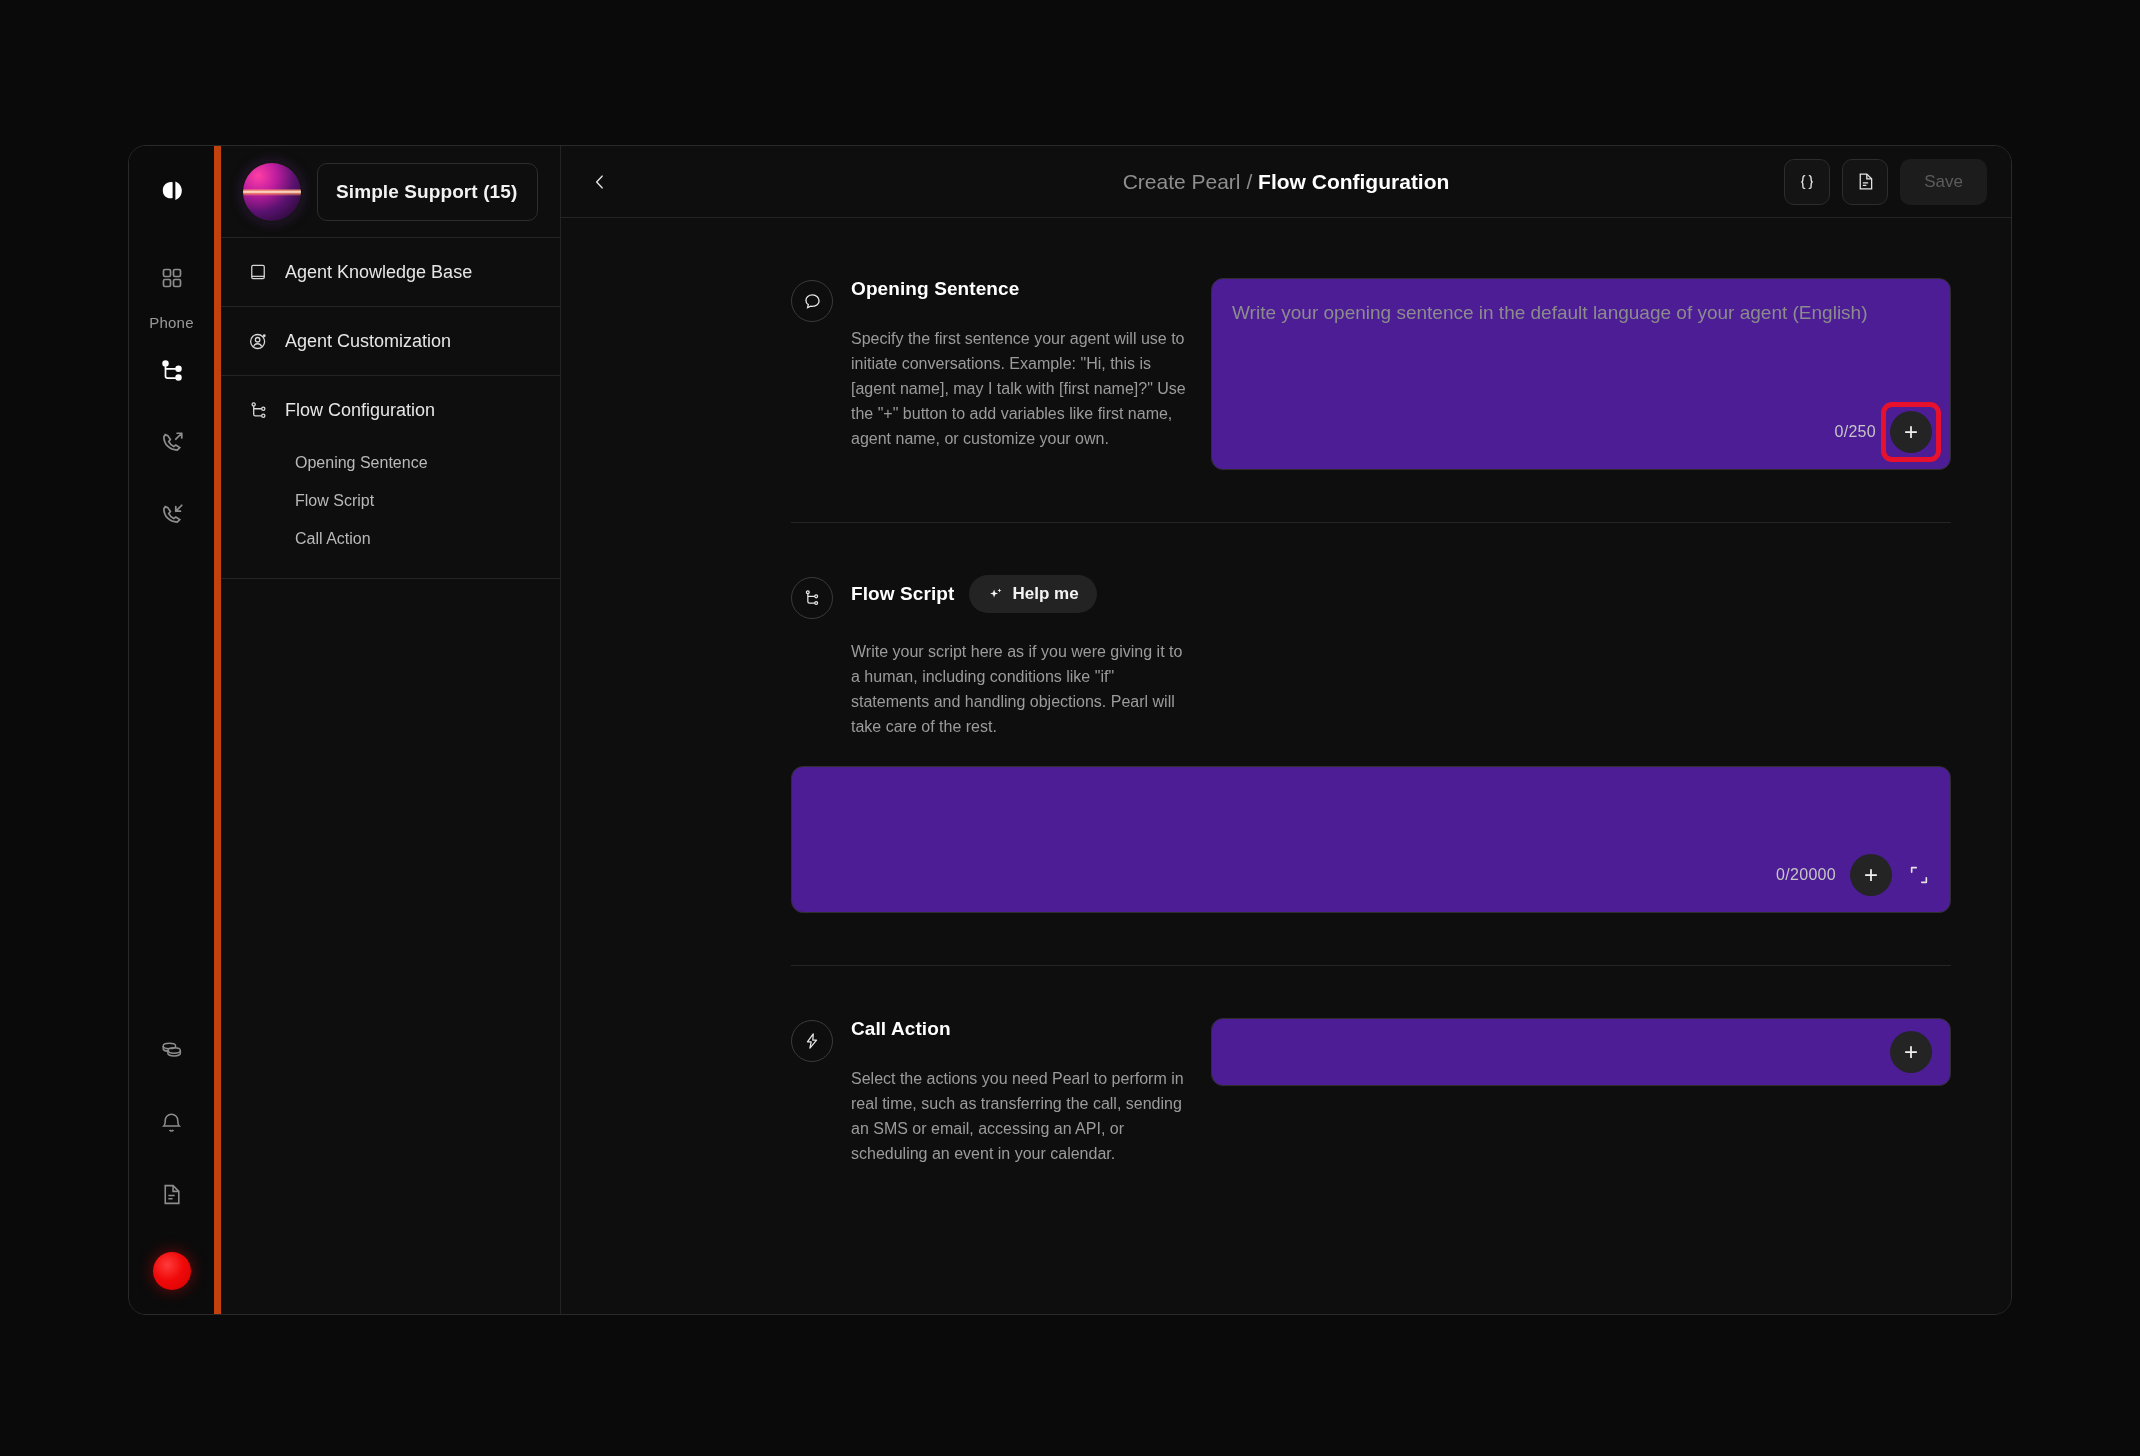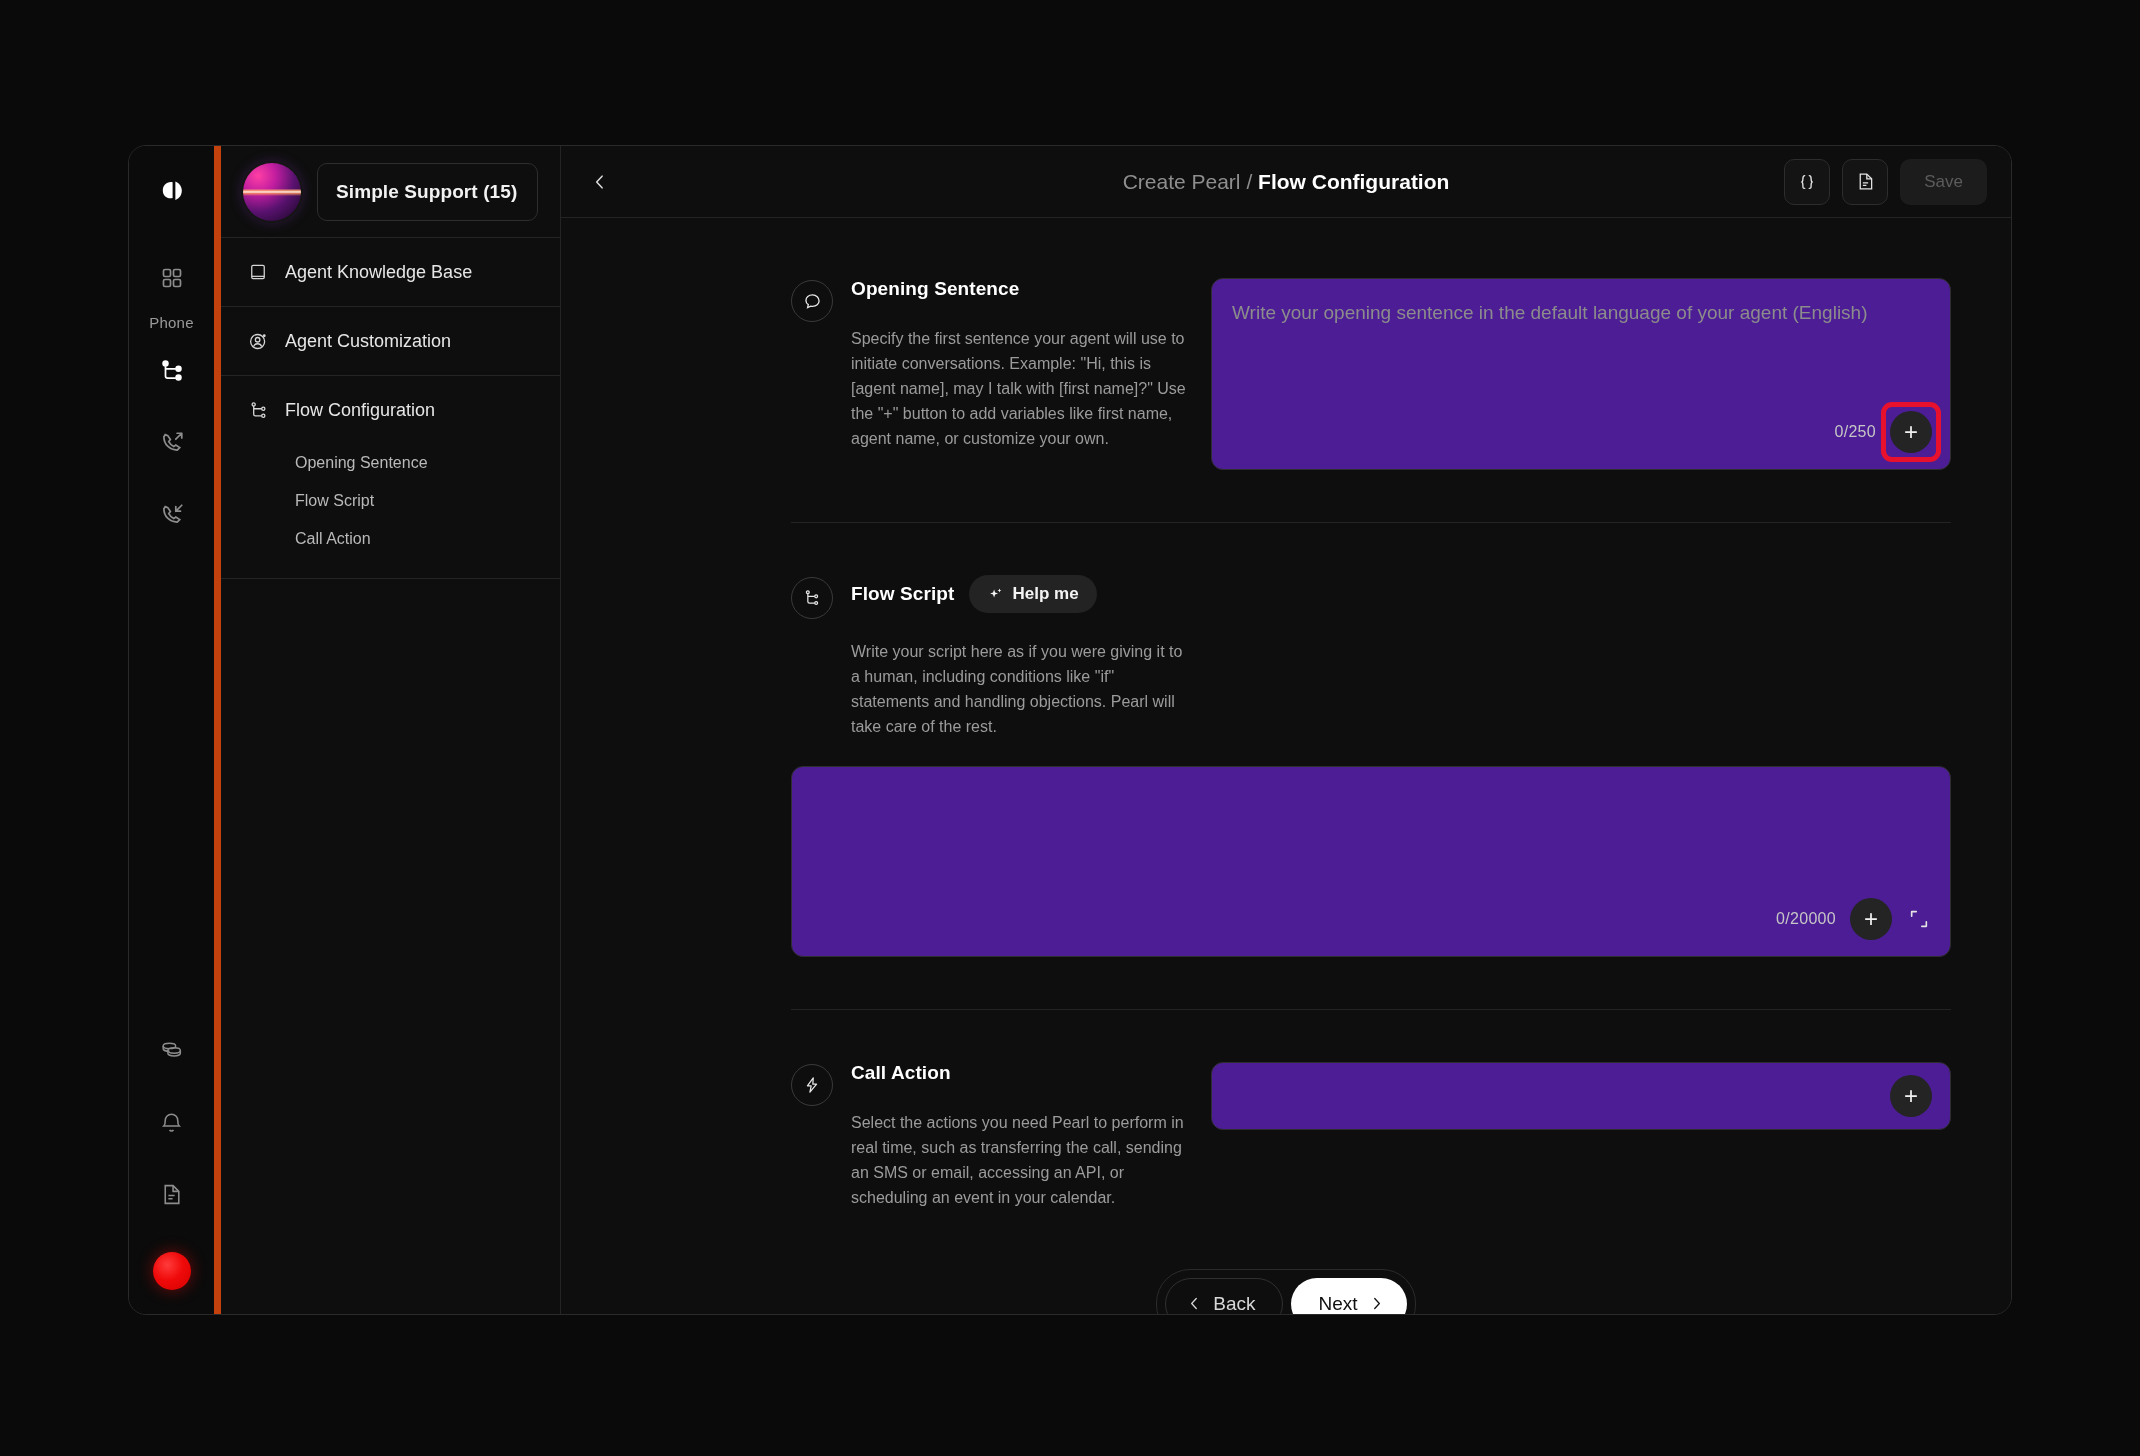--- a/index.html
+++ b/index.html
@@ -254,21 +254,21 @@
   }
   .sec-right { flex: 1 1 auto; min-width: 0; }
 
   .field {
     position: relative;
     border: 1px solid #2e2e2e;
     border-radius: 12px;
     background: #4c1d95;
   }
   .field.opening { height: 192px; }
-  .field.script  { height: 191px; padding-left: 48px; }
+  .field.script  { height: 147px; padding-left: 48px; }
   .field.action  { height: 68px; }
   .field-placeholder {
     position: absolute;
     left: 20px; top: 20px; right: 24px;
     font-size: 19px;
     line-height: 1.45;
     color: #8c8c8c;
   }
   .field-footer {
     position: absolute;
@@ -622,36 +622,16 @@
             <div class="sec-desc">Select the actions you need Pearl to perform in real time, such as transferring the call, sending an SMS or email, accessing an API, or scheduling an event in your calendar.</div>
           </div>
         </div>
         <div class="sec-right">
           <div class="field action">
             <button class="round-btn action-plus">+</button>
           </div>
         </div>
       </div>
 
-      <div class="footer-nav">
-        <div class="pager">
-          <button class="btn-back">
-            <span>
-              <svg width="17" height="17" viewBox="0 0 24 24" fill="none" stroke="currentColor" stroke-width="1.8" stroke-linecap="round" stroke-linejoin="round">
-                <path d="M14.5 5L8 12l6.5 7"></path>
-              </svg>
-            </span>
-            <span>Back</span>
-          </button>
-          <button class="btn-next">
-            <span>Next</span>
-            <span>
-              <svg width="17" height="17" viewBox="0 0 24 24" fill="none" stroke="currentColor" stroke-width="1.8" stroke-linecap="round" stroke-linejoin="round">
-                <path d="M9.5 5L16 12l-6.5 7"></path>
-              </svg>
-            </span>
-          </button>
-        </div>
-      </div>
 
     </div>
   </div>
 </div>
 
 </body></html>

